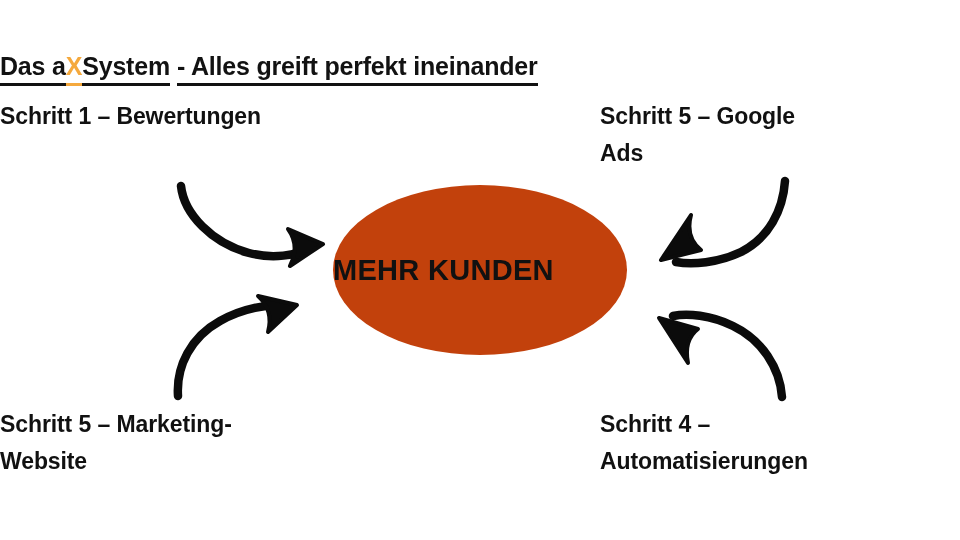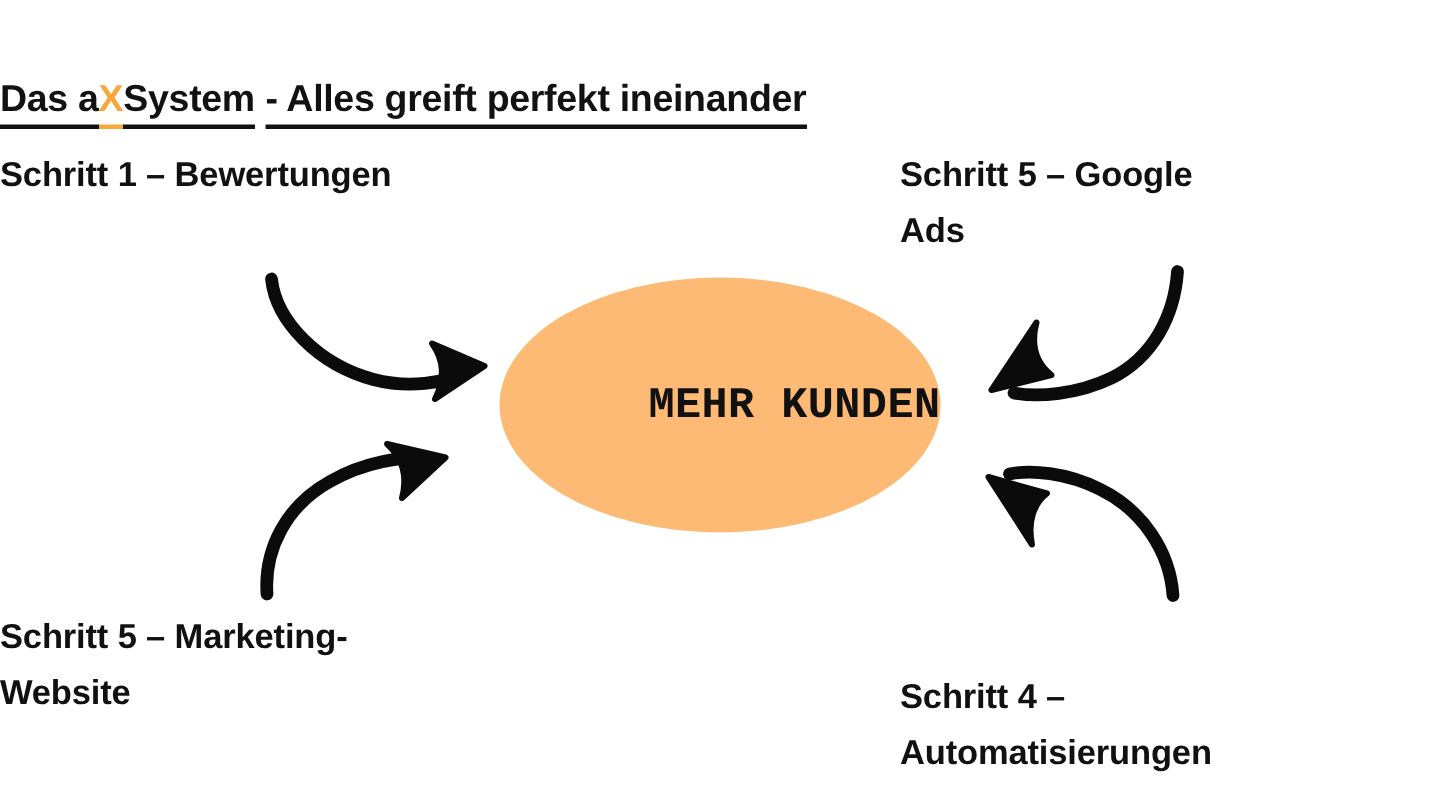--- a/index.html
+++ b/index.html
@@ -59,35 +59,34 @@
     text-align: left;
     font-size: 23px;
     font-weight: bold;
     line-height: 1.62;
     color: #111111;
     letter-spacing: -0.1px;
   }
   #step1 { left: 0px;   top: 98px;  width: 358px; }
   #step3 { left: 600px; top: 98px;  width: 360px; }
   #step2 { left: 0px;   top: 406px; width: 358px; }
-  #step4 { left: 600px; top: 406px; width: 360px; margin-top: 40px; }
+  #step4 { left: 600px; top: 406px; width: 360px; }
 
   
   #hub {
     position: absolute;
     left: 333px;
     top: 185px;
     width: 294px;
     height: 170px;
     border-radius: 50%;
-    background: #fdba74;
+    background: #c2410c;
     display: flex;
     align-items: center;
-    justify-content: flex-end;
-    font-family: Liberation Mono, monospace;
+    justify-content: flex-start;
   }
   #hub-label {
     font-size: 29px;
     font-weight: bold;
     letter-spacing: 0.3px;
     color: #111111;
     white-space: nowrap;
   }
 
   

